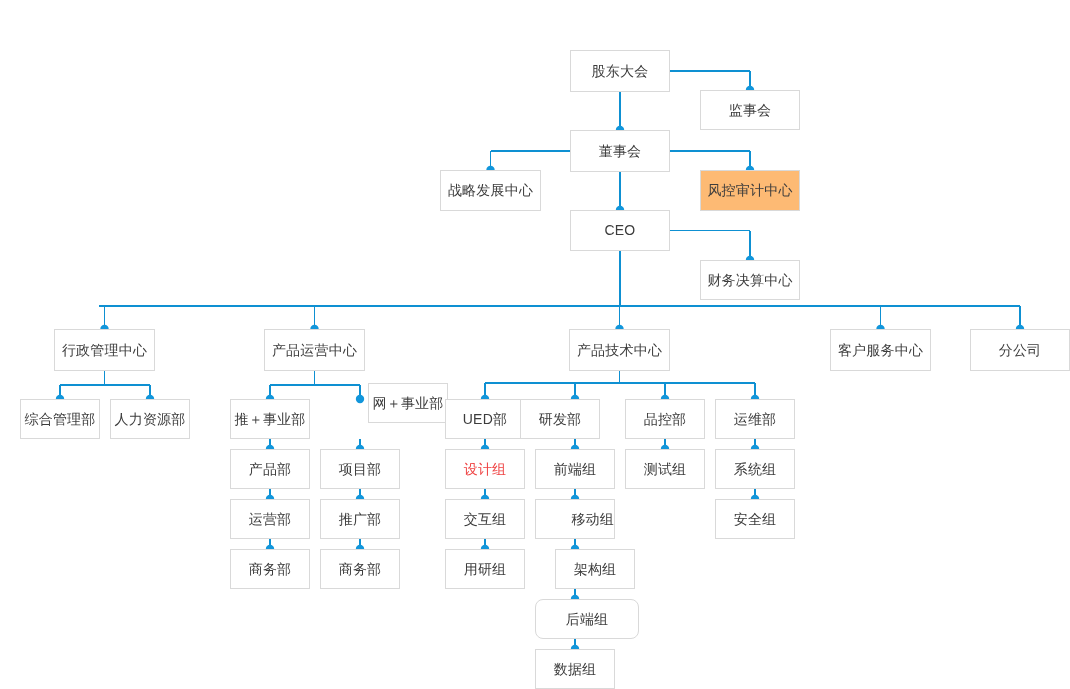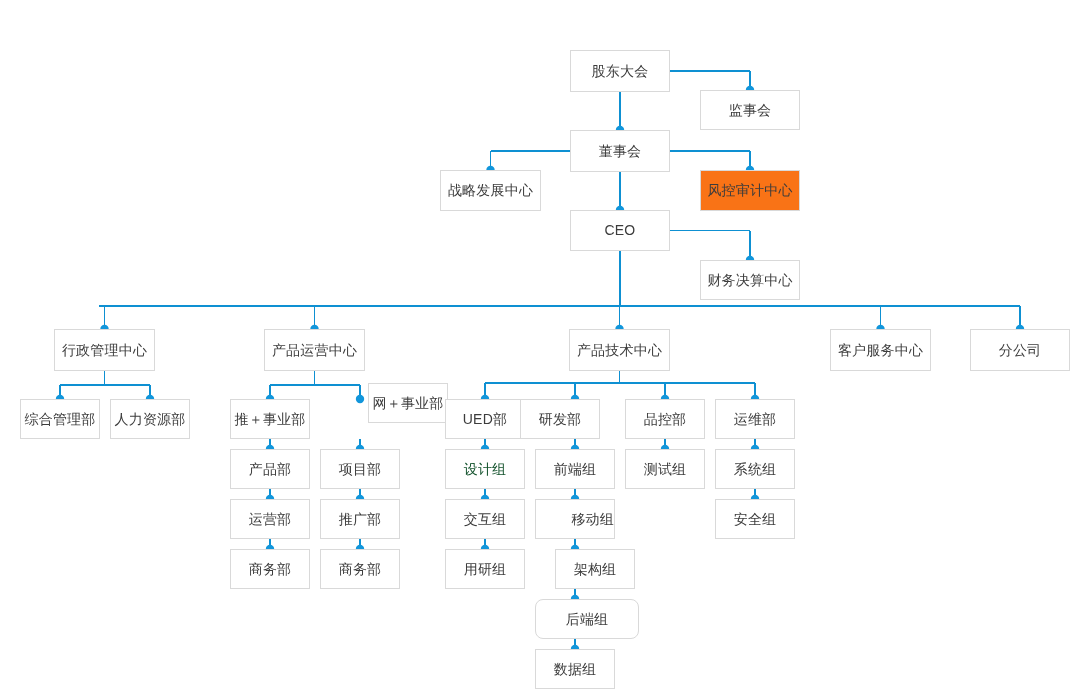--- a/index.html
+++ b/index.html
@@ -141,21 +141,21 @@
       </div>
       <div class="node" style="left: 700px; top: 90px; width: 100px; height: 40px; border-color: rgb(217, 217, 217); background: rgb(255, 255, 255); color: rgb(60, 60, 60); text-align: right;">
         <span class="node-label">监事会</span>
       </div>
       <div class="node" style="left: 570px; top: 130px; width: 100px; height: 42px; border-color: rgb(217, 217, 217); background: rgb(255, 255, 255); color: rgb(60, 60, 60);">
         <span class="node-label">董事会</span>
       </div>
       <div class="node" style="left: 440px; top: 170px; width: 101px; height: 41px; border-color: rgb(217, 217, 217); background: rgb(255, 255, 255); color: rgb(60, 60, 60);">
         <span class="node-label">战略发展中心</span>
       </div>
-      <div class="node" style="left: 700px; top: 170px; width: 100px; height: 41px; border-color: rgb(217, 217, 217); background: #f97316; color: rgb(60, 60, 60);">
+      <div class="node" style="left: 700px; top: 170px; width: 100px; height: 41px; border-color: rgb(217, 217, 217); background: #fdba74; color: rgb(60, 60, 60);">
         <span class="node-label">风控审计中心</span>
       </div>
       <div class="node" style="left: 570px; top: 210px; width: 100px; height: 41px; border-color: rgb(217, 217, 217); background: rgb(255, 255, 255); color: rgb(60, 60, 60);">
         <span class="node-label">CEO</span>
       </div>
       <div class="node" style="left: 700px; top: 260px; width: 100px; height: 40px; border-color: rgb(217, 217, 217); background: rgb(255, 255, 255); color: rgb(60, 60, 60);">
         <span class="node-label">财务决算中心</span>
       </div>
       <div class="node" style="left: 54px; top: 329px; width: 101px; height: 42px; border-color: rgb(217, 217, 217); background: rgb(255, 255, 255); color: rgb(60, 60, 60);">
         <span class="node-label">行政管理中心</span>
@@ -198,21 +198,21 @@
       </div>
       <div class="node" style="left: 320px; top: 499px; width: 80px; height: 40px; border-color: rgb(217, 217, 217); background: rgb(255, 255, 255); color: rgb(60, 60, 60);">
         <span class="node-label">推广部</span>
       </div>
       <div class="node" style="left: 320px; top: 549px; width: 80px; height: 40px; border-color: rgb(217, 217, 217); background: rgb(255, 255, 255); color: rgb(60, 60, 60);">
         <span class="node-label">商务部</span>
       </div>
       <div class="node" style="left: 445px; top: 399px; width: 80px; height: 40px; border-color: rgb(217, 217, 217); background: rgb(255, 255, 255); color: rgb(60, 60, 60);">
         <span class="node-label">UED部</span>
       </div>
-      <div class="node" style="left: 445px; top: 449px; width: 80px; height: 40px; border-color: rgb(217, 217, 217); background: rgb(255, 255, 255); color: #14532d;">
+      <div class="node" style="left: 445px; top: 449px; width: 80px; height: 40px; border-color: rgb(217, 217, 217); background: rgb(255, 255, 255); color: #ef4444;">
         <span class="node-label">设计组</span>
       </div>
       <div class="node" style="left: 445px; top: 499px; width: 80px; height: 40px; border-color: rgb(217, 217, 217); background: rgb(255, 255, 255); color: rgb(60, 60, 60);">
         <span class="node-label">交互组</span>
       </div>
       <div class="node" style="left: 445px; top: 549px; width: 80px; height: 40px; border-color: rgb(217, 217, 217); background: rgb(255, 255, 255); color: rgb(60, 60, 60);">
         <span class="node-label">用研组</span>
       </div>
       <div class="node" style="left: 520px; top: 399px; width: 80px; height: 40px; border-color: rgb(217, 217, 217); background: rgb(255, 255, 255); color: rgb(60, 60, 60);">
         <span class="node-label">研发部</span>

